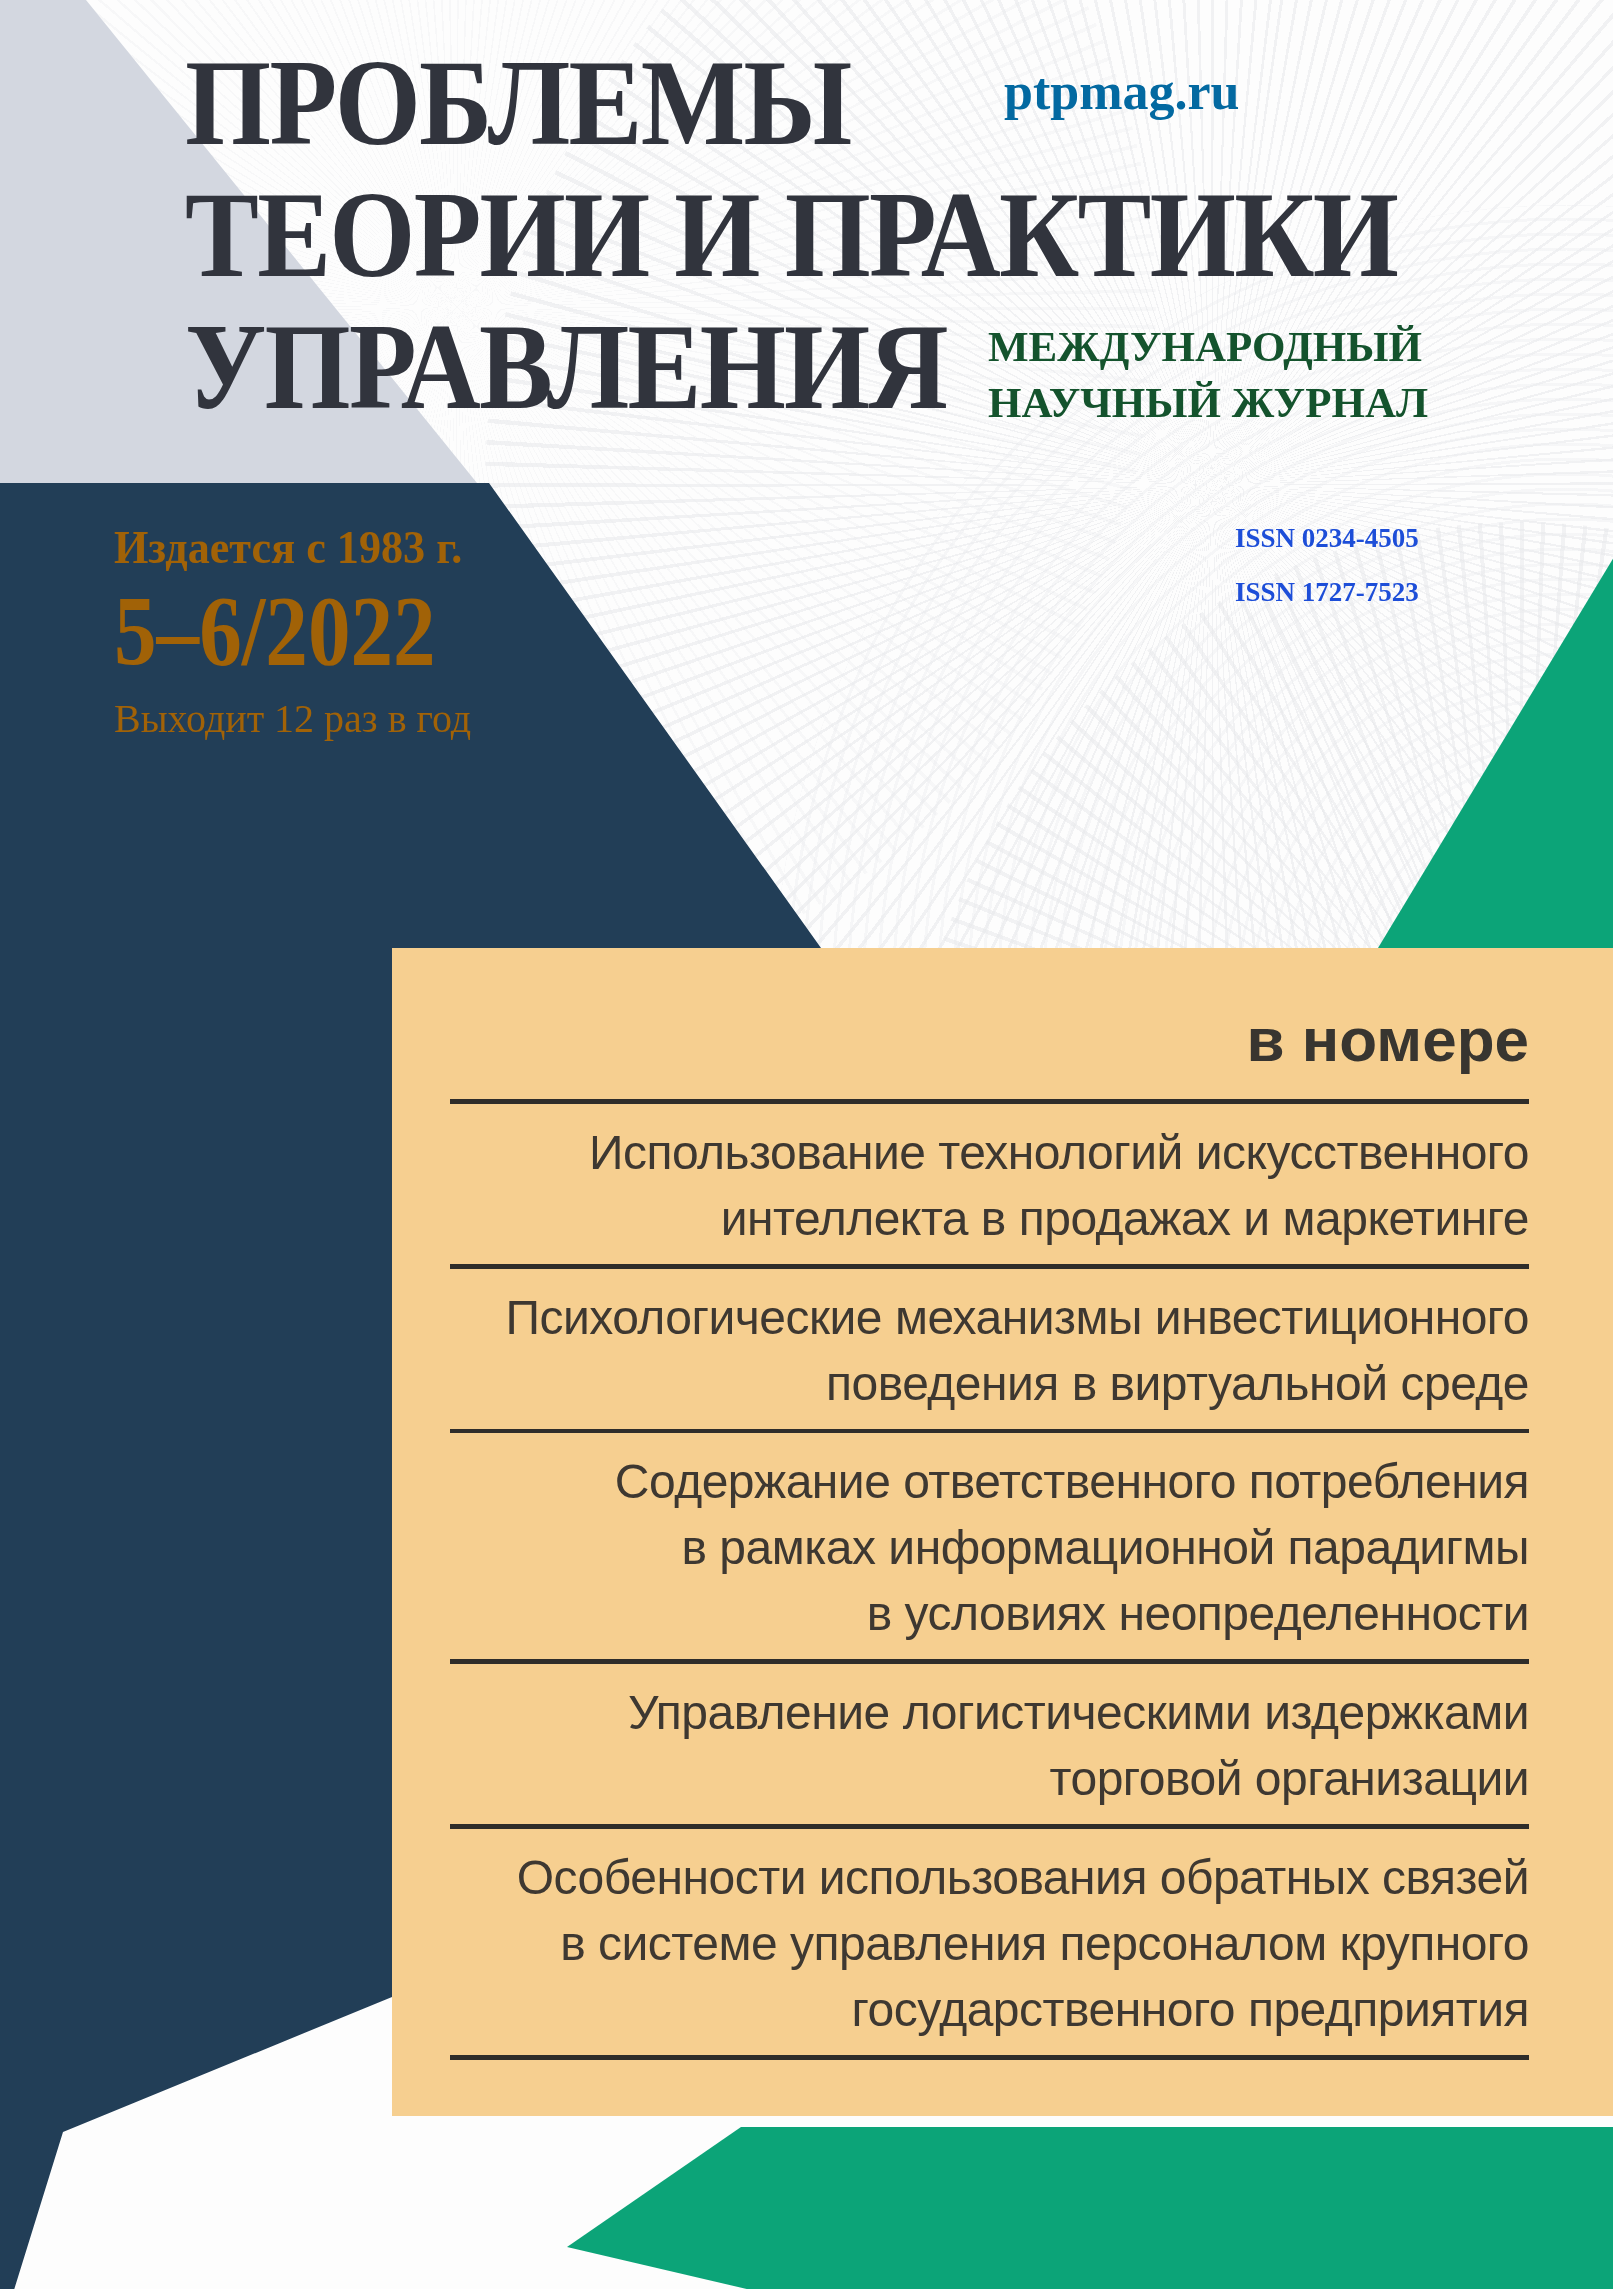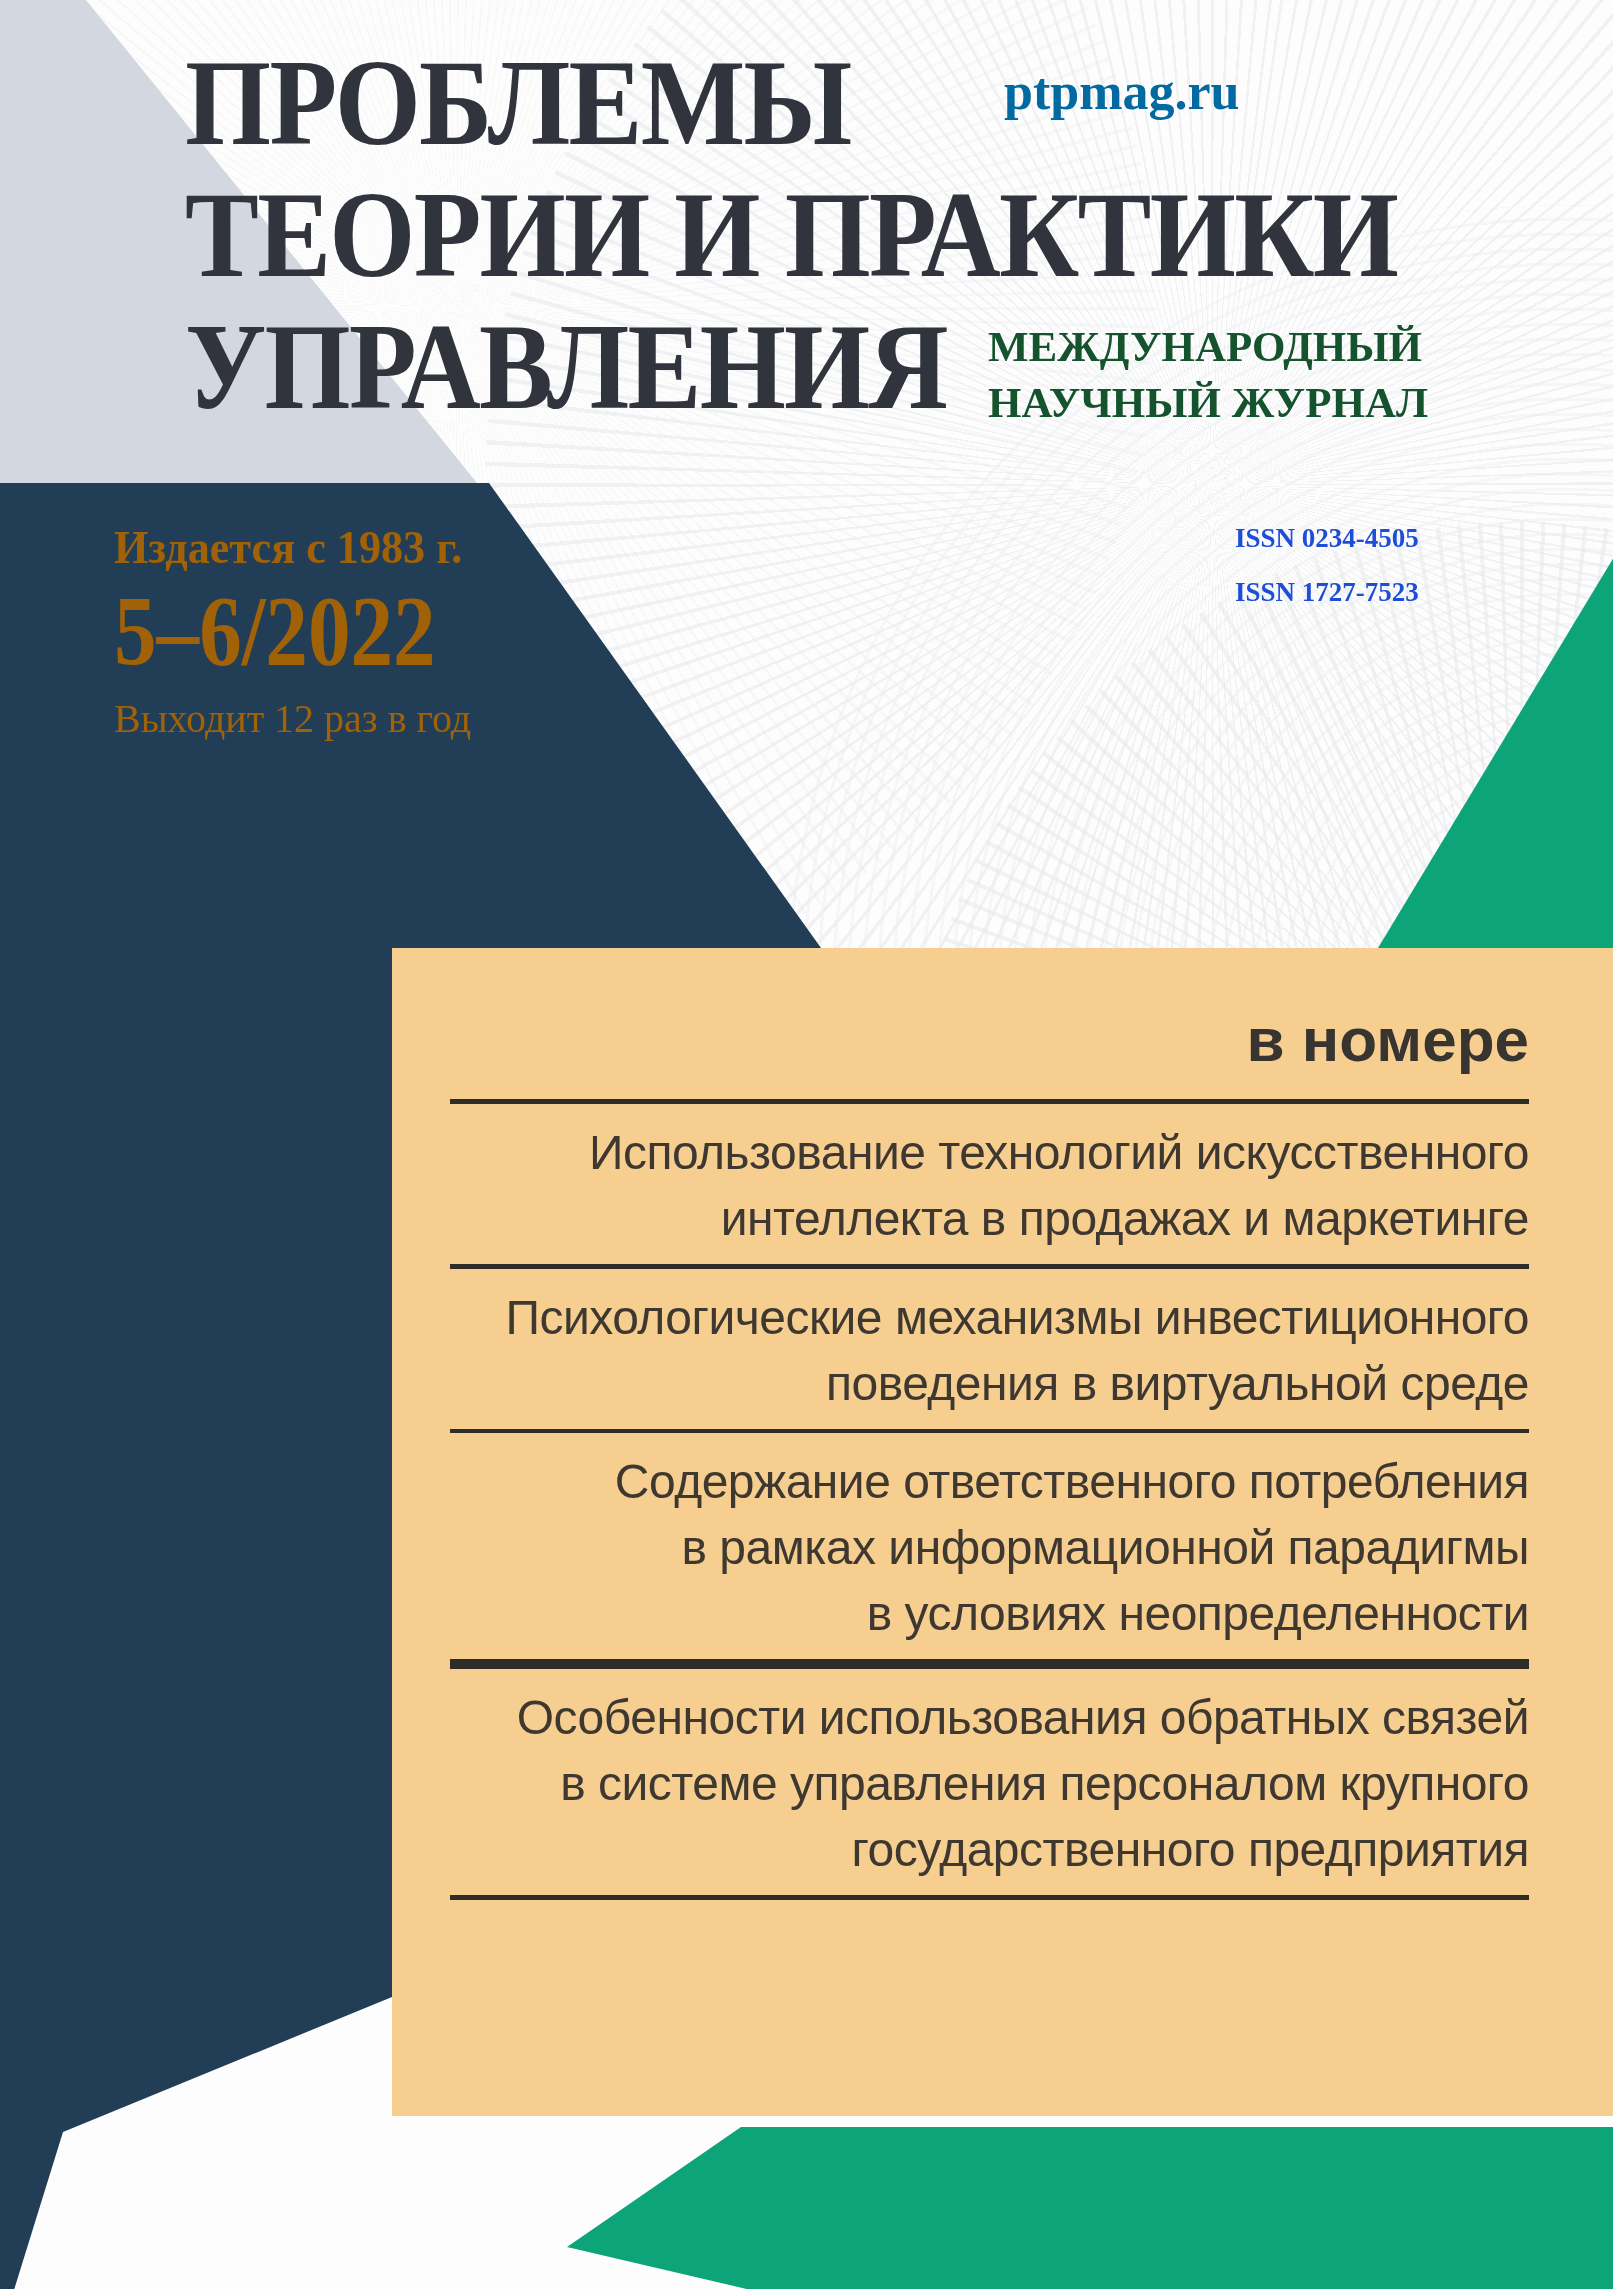--- a/index.html
+++ b/index.html
@@ -106,20 +106,24 @@
           <div class="toc-line">Психологические механизмы инвестиционного</div>
           <div class="toc-line">поведения в виртуальной среде</div>
         </div>
         <div class="toc-divider"></div>
         <div class="toc-item">
           <div class="toc-line">Содержание ответственного потребления</div>
           <div class="toc-line">в рамках информационной парадигмы</div>
           <div class="toc-line">в условиях неопределенности</div>
         </div>
         <div class="toc-divider"></div>
+        <div class="toc-item">
+          <div class="toc-line">Управление логистическими издержками</div>
+          <div class="toc-line">торговой организации</div>
+        </div>
         <div class="toc-divider"></div>
         <div class="toc-item">
           <div class="toc-line">Особенности использования обратных связей</div>
           <div class="toc-line">в системе управления персоналом крупного</div>
           <div class="toc-line">государственного предприятия</div>
         </div>
         <div class="toc-divider"></div>
       </div>
   </div>
 

